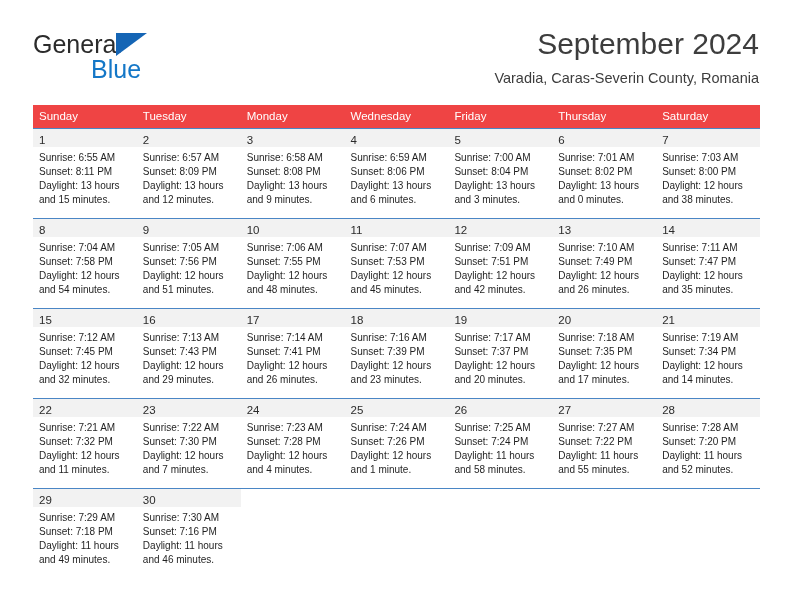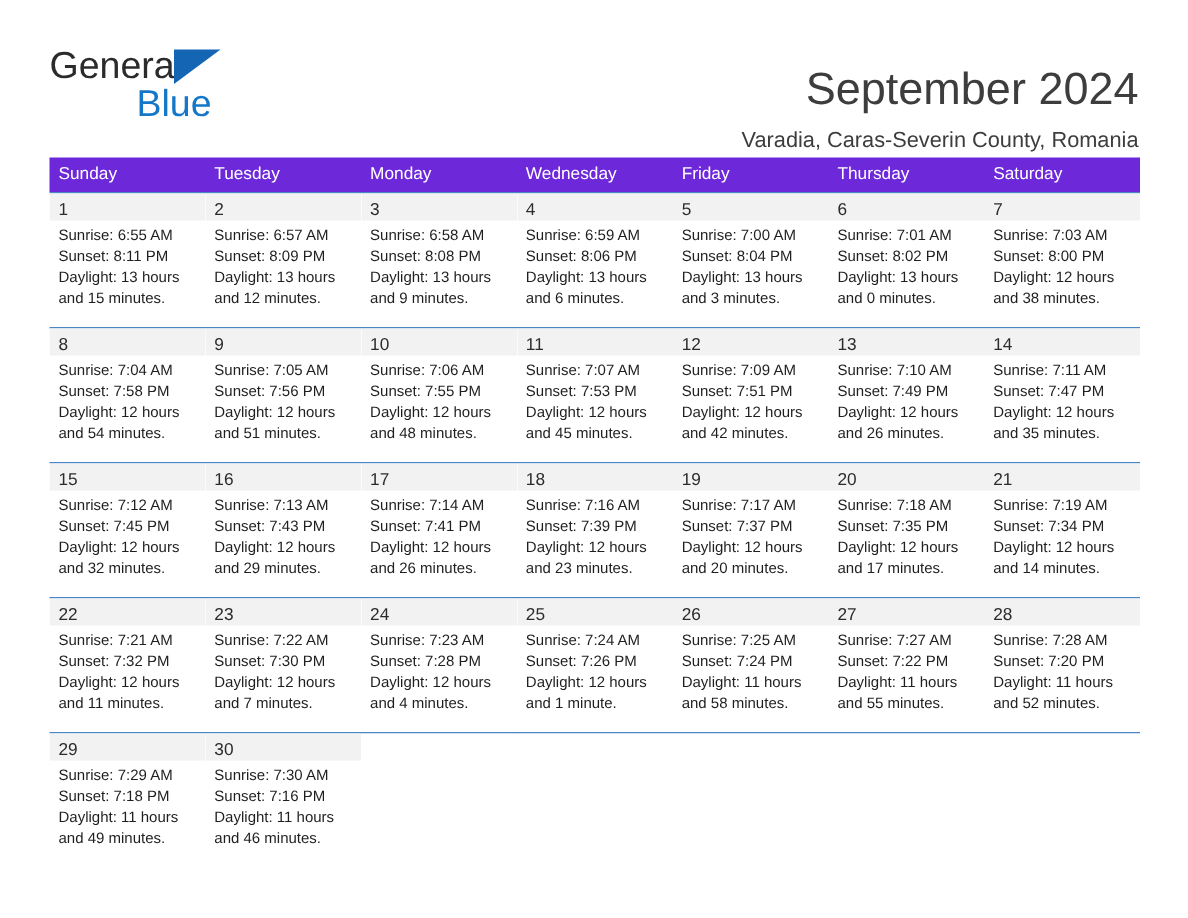--- a/index.html
+++ b/index.html
@@ -60,21 +60,20 @@
     width: 0;
     height: 0;
     border-left: 31px solid #1565b5;
     border-bottom: 23px solid transparent;
   }
   .title-block {
     position: absolute;
     right: 0;
     top: 0;
     text-align: right;
-    margin-top: 16px;
   }
   .month-title {
     font-size: 30px;
     color: #3d3d3d;
     line-height: 36px;
     white-space: nowrap;
   }
   .location {
     font-size: 14.5px;
     color: #3d3d3d;
@@ -87,21 +86,21 @@
   
   .calendar {
     position: absolute;
     left: 33px;
     top: 105px;
     width: 727px;
   }
   .weekday-row {
     display: flex;
     width: 100%;
-    background: #6d28d9;
+    background: #ef4444;
   }
   .weekday {
     flex: 1 1 0;
     min-width: 0;
     box-sizing: border-box;
     padding: 4px 0 5px 6px;
     font-size: 11.5px;
     color: #ffffff;
     line-height: 14px;
     white-space: nowrap;

